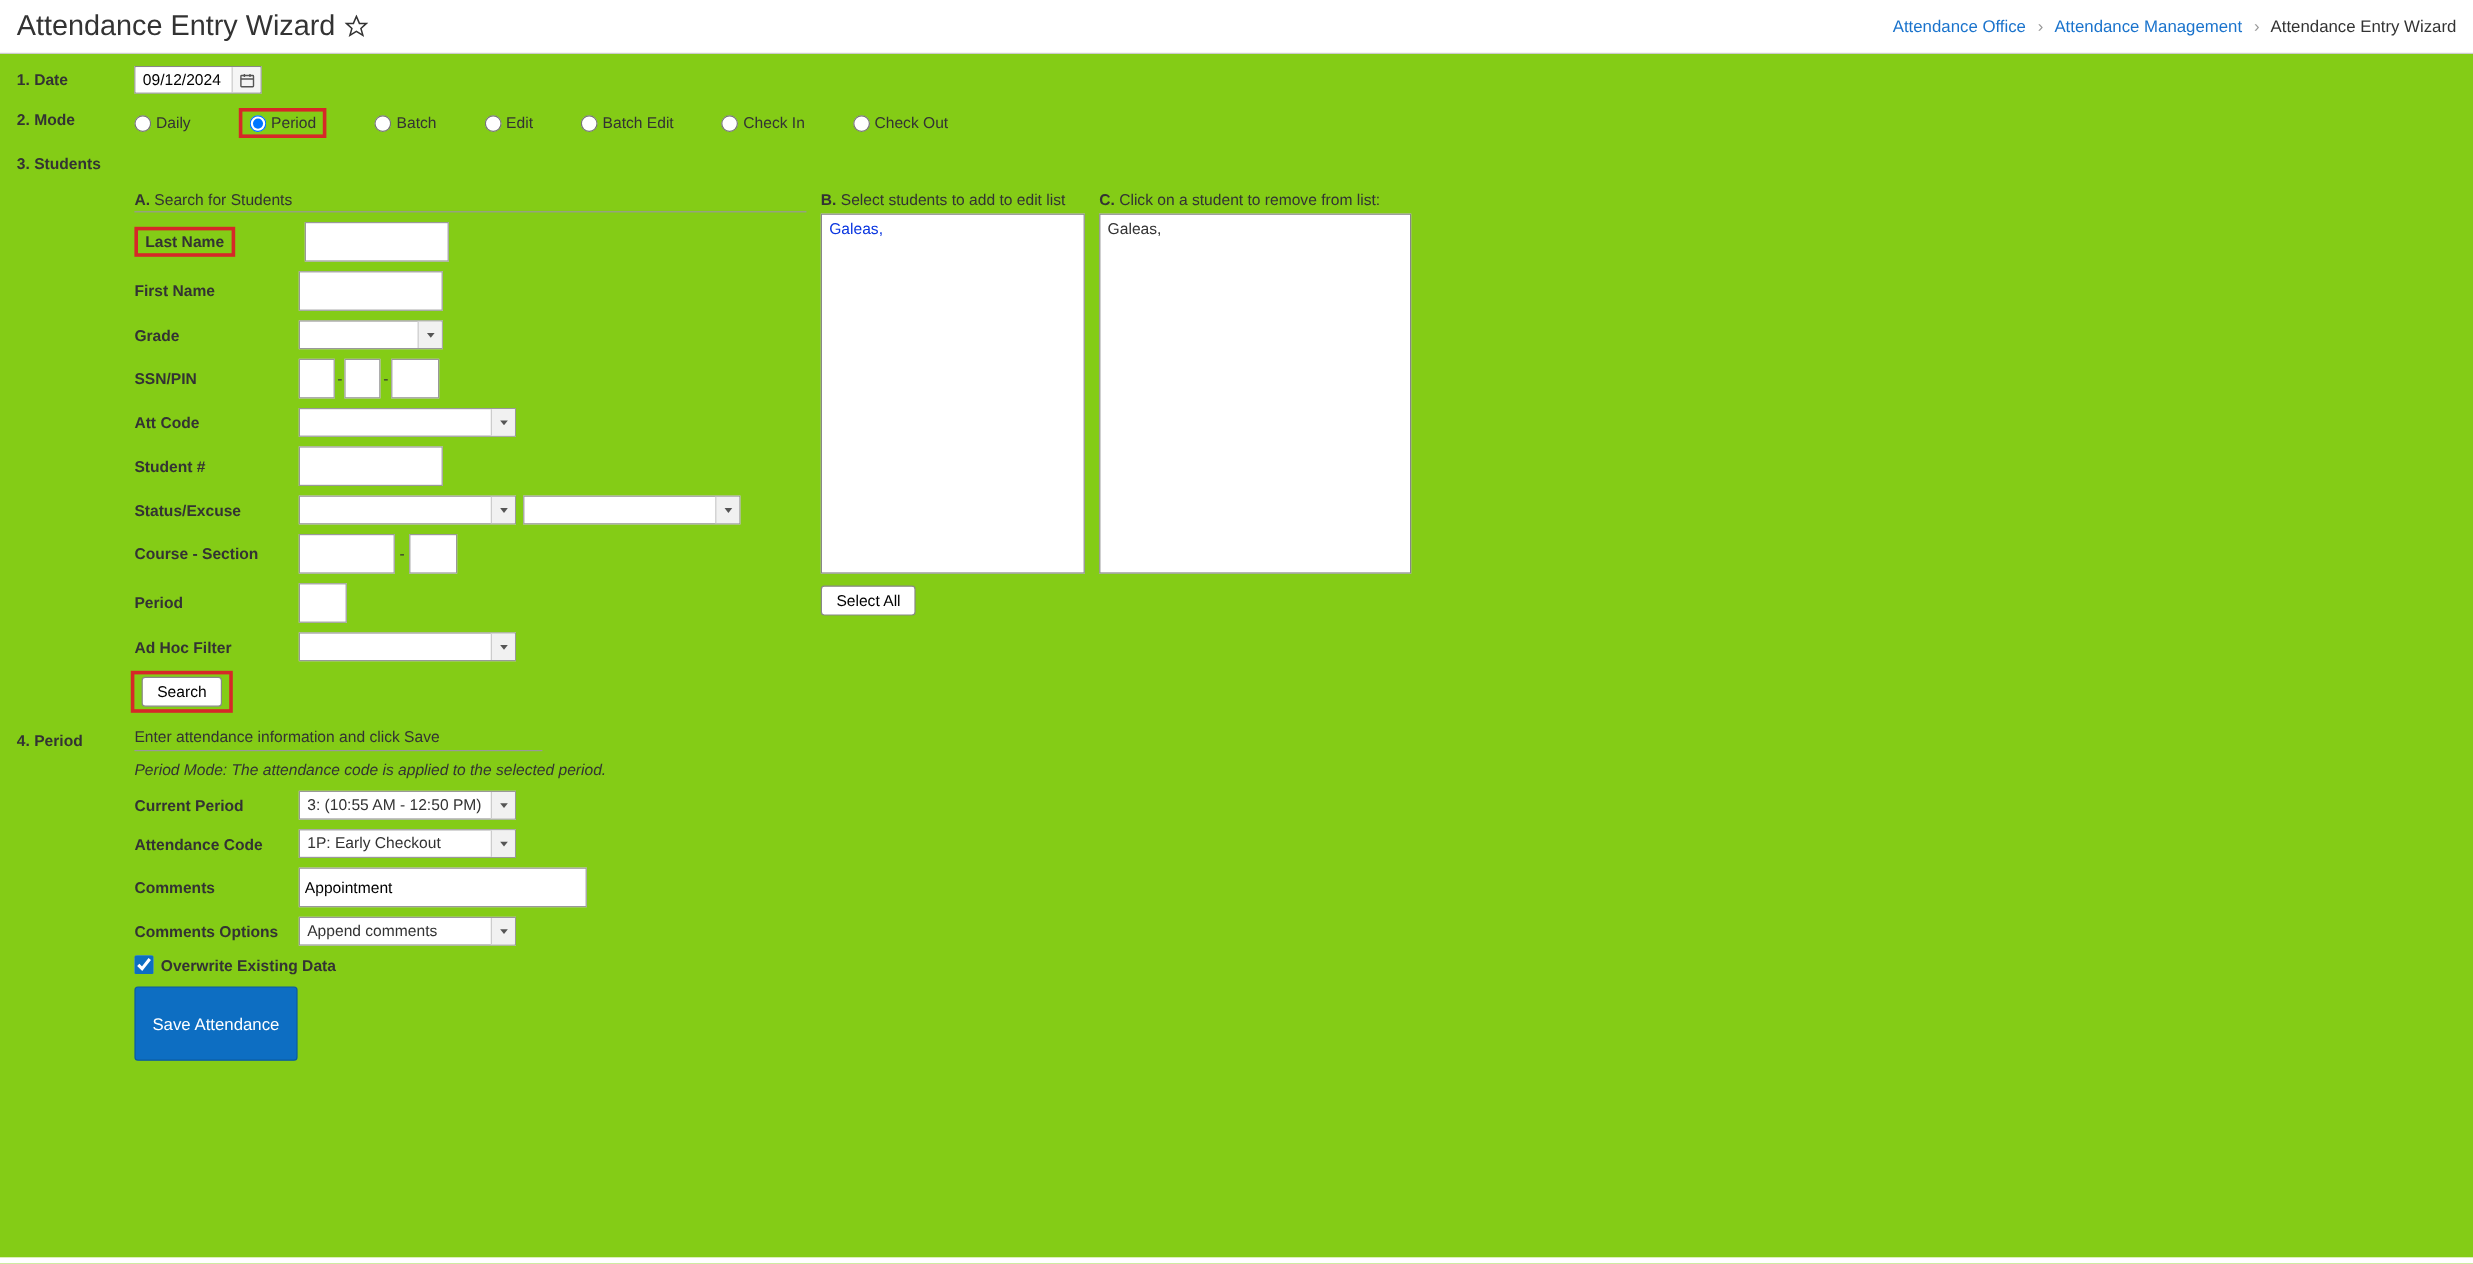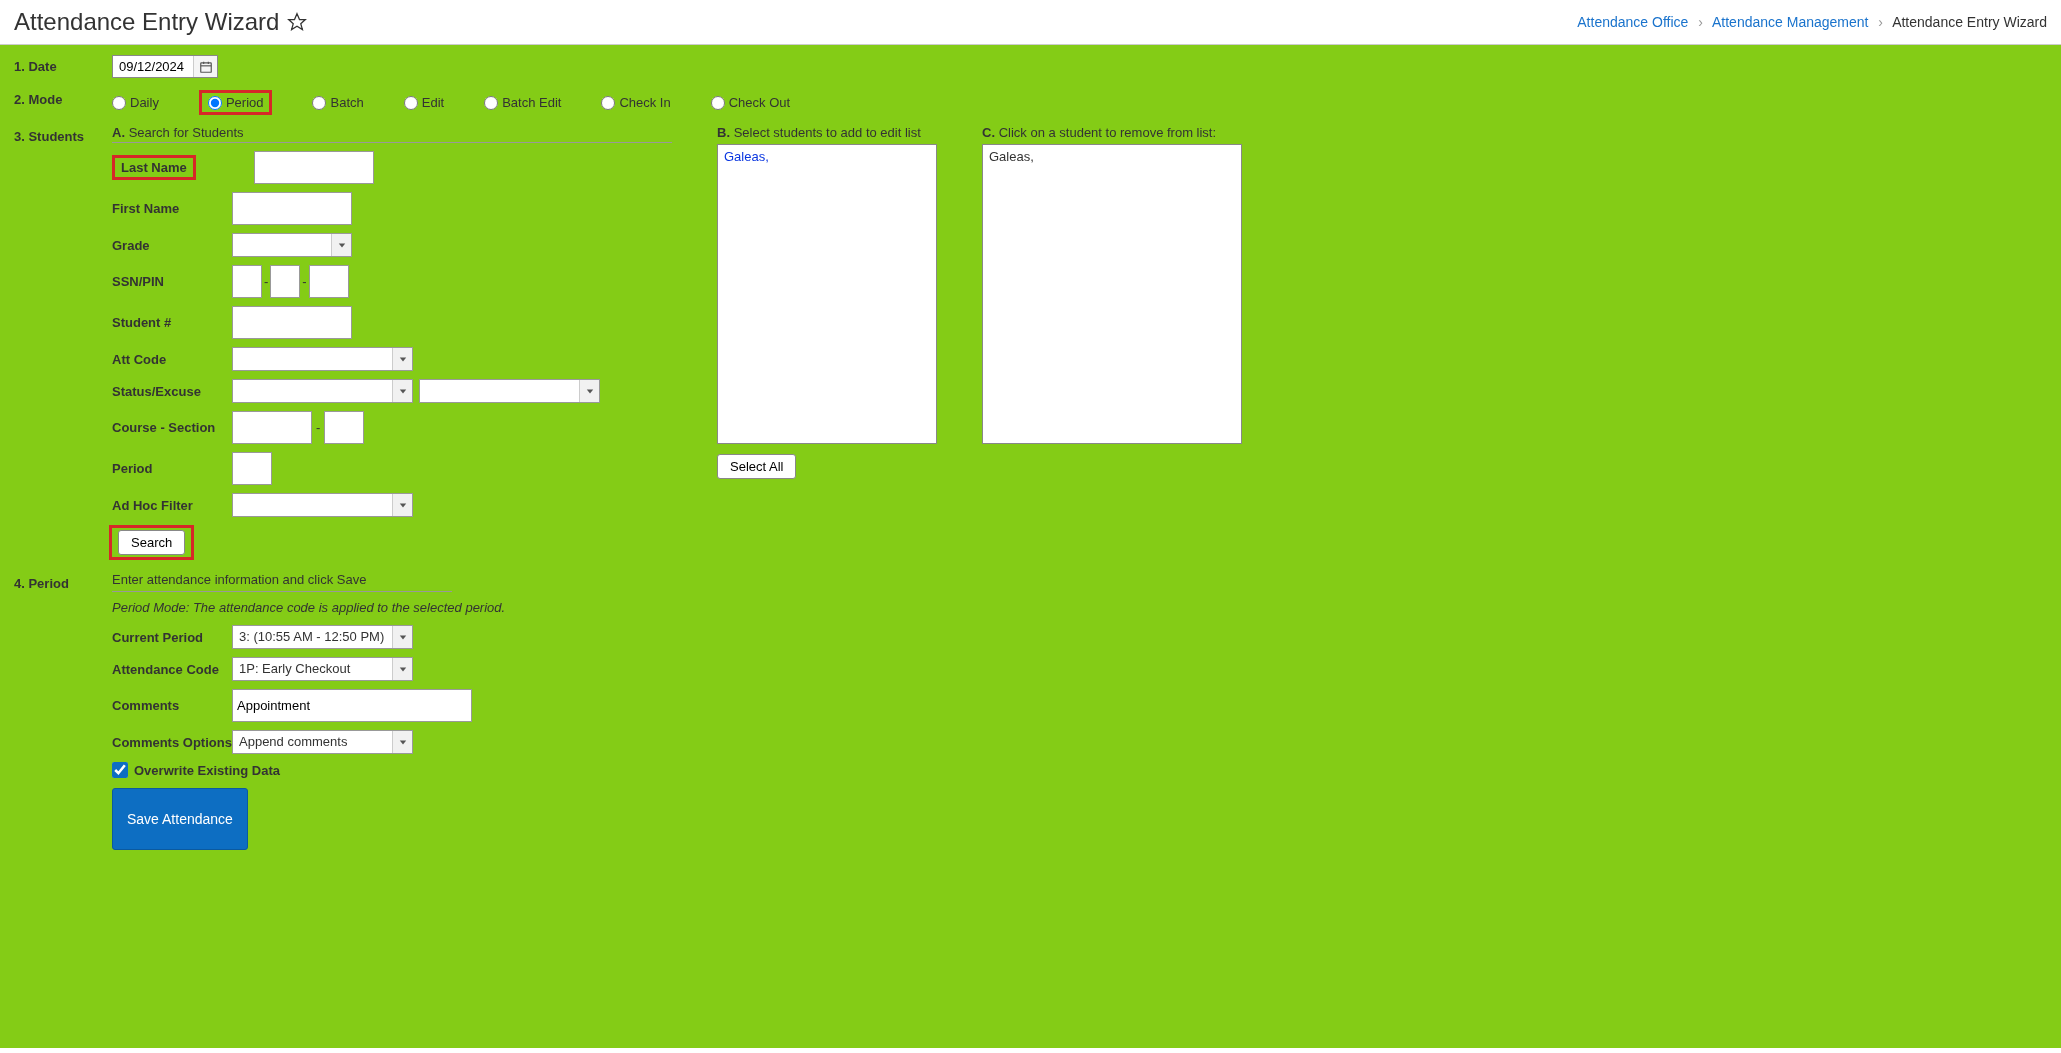--- a/index.html
+++ b/index.html
@@ -18,33 +18,33 @@
   .date-input { border: none; padding: 3px 6px; width: 80px; font-size: 13px; outline: none; }
   .date-btn { border: none; border-left: 1px solid #ccc; background: #f5f5f5; width: 24px; cursor: pointer; display:flex; align-items:center; justify-content:center; }
   .mode-row { display: flex; align-items: center; gap: 40px; padding-top: 2px; }
   .mode-item { display: inline-flex; align-items: center; gap: 4px; font-size: 13px; }
   .mode-item input[type=radio] { width: 14px; height: 14px; }
   .highlight-red { border: 3px solid #d62828; padding: 2px 6px; }
   .section-sub { font-size: 13px; margin-bottom: 4px; }
   .section-sub .sub-let { font-weight: bold; }
   .search-area { border-bottom: 1px solid #999; width: 560px; margin-bottom: 8px; padding-bottom: 2px; }
   .form-row { display: flex; align-items: center; margin-bottom: 8px; }
-  .form-label { width: 120px; font-size: 13px; font-weight: bold; }
+  .form-label { width: 137px; font-size: 13px; font-weight: bold; }
   .txt { border: 1px solid #999; background: #fff; padding: 3px 4px; font-size: 13px; height: 33px; }
   .txt.w120 { width: 120px; }
   .txt.w80 { width: 80px; }
   .txt.w40 { width: 40px; }
   .txt.w30 { width: 30px; }
   .txt.w240 { width: 240px; }
   .select-wrap { display: inline-flex; border: 1px solid #999; background: #fff; height: 24px; }
   .select-wrap .sval { flex:1; padding: 3px 6px; font-size: 13px; }
   .select-wrap .sbtn { width: 20px; border-left: 1px solid #ccc; background: #f1f1f1; display:flex; align-items:center; justify-content:center; cursor:pointer; }
   .select-wrap.w120 { width: 120px; }
   .select-wrap.w220 { width: 181px; }
-  .three-col { display: flex; gap: 45px; align-items: flex-start; }
+  .three-col { display: flex; gap: 12px; align-items: flex-start; margin-top: 34px; }
   .col { }
   .listbox { border: 1px solid #888; background: #fff; width: 220px; height: 300px; padding: 4px 6px; font-size: 13px; overflow: auto; }
   .listbox.wide { width: 260px; }
   .list-item-sel { color: #0a36e0; cursor: pointer; }
   .list-item { cursor: pointer; }
   .btn { border: 1px solid #888; background: #fff; padding: 4px 12px; font-size: 13px; cursor: pointer; border-radius: 3px; }
   .btn-primary { background: #0d6ec2; color: #fff; border: 1px solid #0a5aa0; padding: 22px 14px; font-size: 14px; border-radius: 3px; cursor: pointer; }
   .hr-sub { border-bottom: 1px solid #999; width: 340px; padding-bottom: 4px; margin-bottom: 8px; font-size: 13px; }
   .italic-note { font-style: italic; font-size: 13px; margin-bottom: 10px; }
   .chk-row { display:flex; align-items:center; gap:6px; margin: 6px 0 10px 0; }
@@ -159,33 +159,33 @@
           </div>
           <div class="form-row">
             <div class="form-label">SSN/PIN</div>
             <input class="txt w30" value="" style="">
             <span style="margin:0 2px;">-</span>
             <input class="txt w30" value="" style="">
             <span style="margin:0 2px;">-</span>
             <input class="txt w40" value="" style="">
           </div>
           <div class="form-row">
+            <div class="form-label">Att Code</div>
+            <div class="select-wrap w220">
+              <div class="sval"></div>
+              <div class="sbtn">
+                  <svg class="tri" viewBox="0 0 10 10">
+                    <polygon points="1,3 9,3 5,8" fill="#555"></polygon>
+                  </svg>
+                </div>
+            </div>
+          </div>
+          <div class="form-row">
             <div class="form-label">Student #</div>
             <input class="txt w120" value="" style="">
-          </div>
-          <div class="form-row">
-            <div class="form-label">Att Code</div>
-            <div class="select-wrap w220">
-              <div class="sval"></div>
-              <div class="sbtn">
-                  <svg class="tri" viewBox="0 0 10 10">
-                    <polygon points="1,3 9,3 5,8" fill="#555"></polygon>
-                  </svg>
-                </div>
-            </div>
           </div>
           <div class="form-row">
             <div class="form-label">Status/Excuse</div>
             <div class="select-wrap w220">
               <div class="sval"></div>
               <div class="sbtn">
                   <svg class="tri" viewBox="0 0 10 10">
                     <polygon points="1,3 9,3 5,8" fill="#555"></polygon>
                   </svg>
                 </div>

